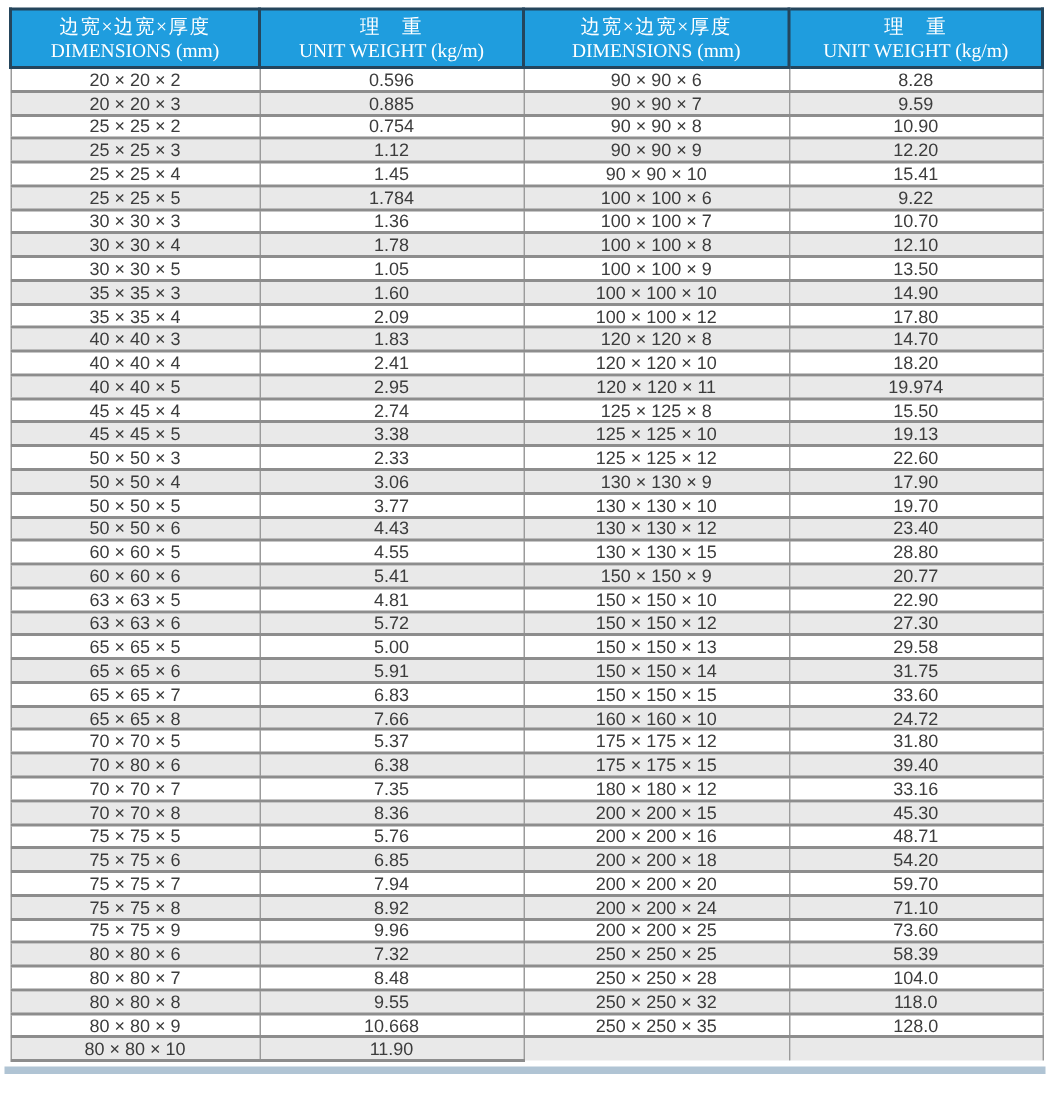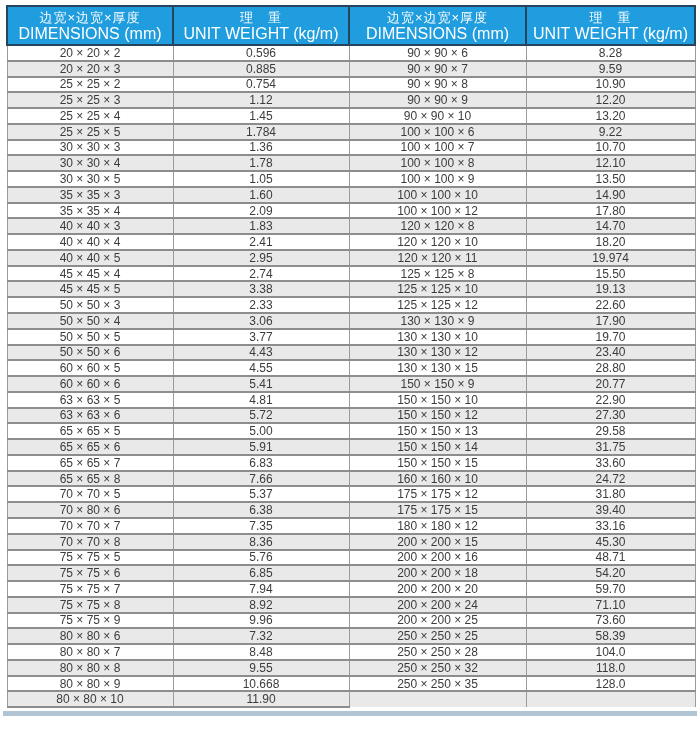--- a/index.html
+++ b/index.html
@@ -28,30 +28,31 @@
 
   thead th {
     height: 37px;
     background: #1f9dde;
     color: #ffffff;
     font-weight: normal;
     text-align: center;
     vertical-align: middle;
     border: 2px solid #24455c;
     padding: 0;
+    font-family: Liberation Serif, serif;
   }
   thead .hdr-cn {
     display: block;
     font-size: 13px;
     line-height: 17px;
     letter-spacing: 1px;
   }
   thead .hdr-en {
     display: block;
-    font-size: 16px;
+    font-size: 13px;
     line-height: 16px;
   }
 
   tbody tr {
     height: 15.77px;
     border-top: 2px solid #8d8d8d;
     padding-left: 35px;
   }
   tbody tr:nth-child(even) { background: #e9e9e9; }
   tbody tr:nth-child(odd)  { background: #ffffff; }
@@ -131,21 +132,21 @@
         <tr>
           <td>25 × 25 × 3</td>
           <td>1.12</td>
           <td>90 × 90 × 9</td>
           <td>12.20</td>
         </tr>
         <tr>
           <td>25 × 25 × 4</td>
           <td>1.45</td>
           <td>90 × 90 × 10</td>
-          <td>13.20</td>
+          <td>15.41</td>
         </tr>
         <tr>
           <td>25 × 25 × 5</td>
           <td>1.784</td>
           <td>100 × 100 × 6</td>
           <td>9.22</td>
         </tr>
         <tr>
           <td>30 × 30 × 3</td>
           <td>1.36</td>

